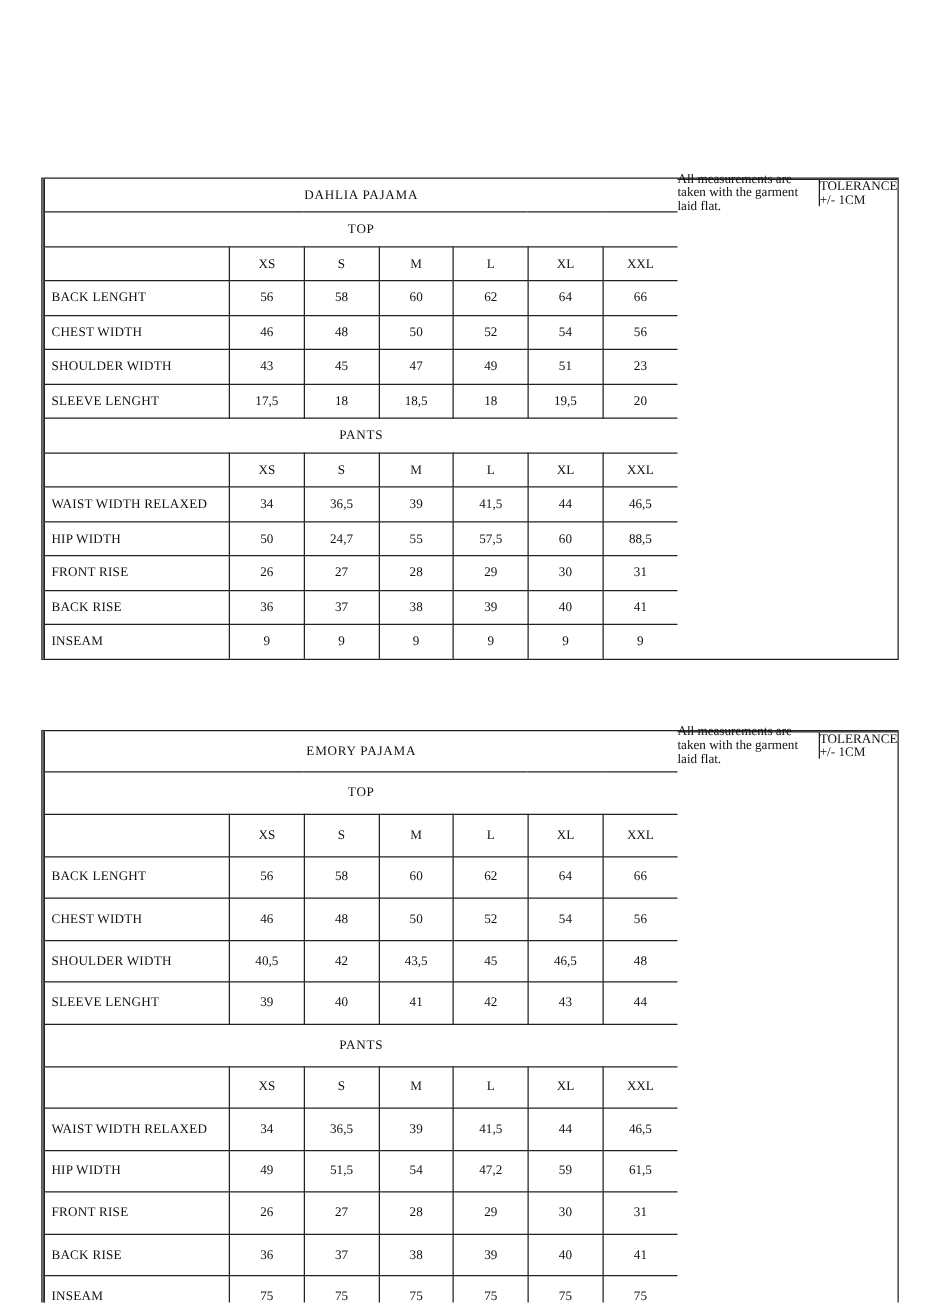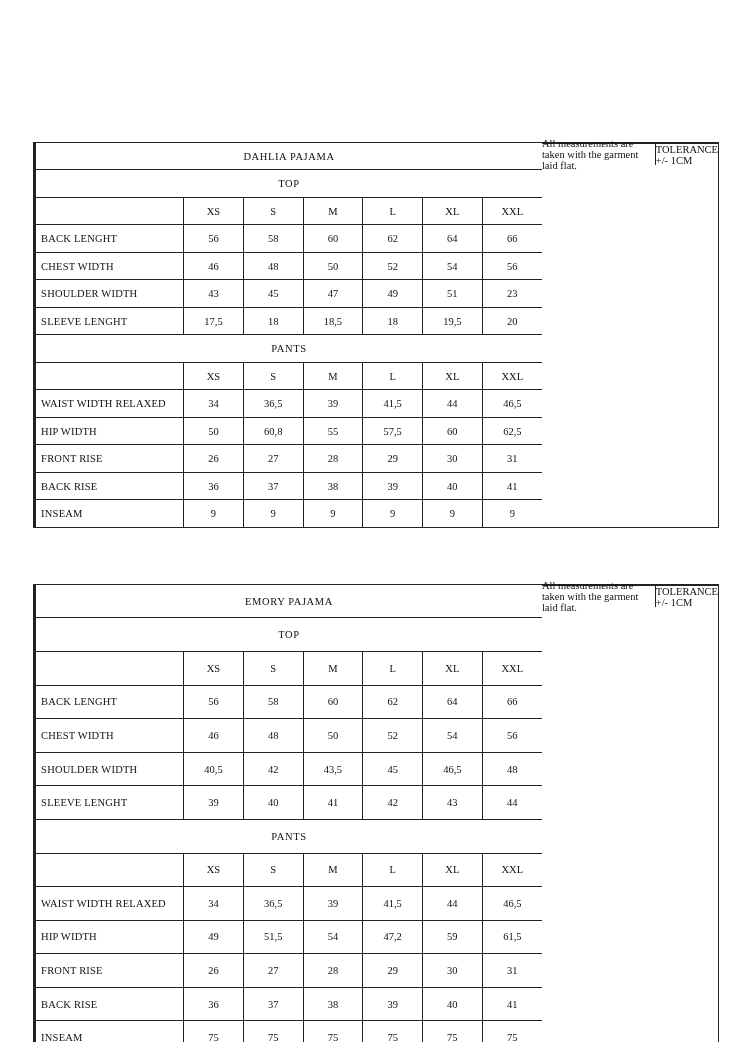--- a/index.html
+++ b/index.html
@@ -226,25 +226,25 @@
               <td>34</td>
               <td>36,5</td>
               <td>39</td>
               <td>41,5</td>
               <td>44</td>
               <td class="no-right">46,5</td>
             </tr>
             <tr>
               <td class="label">HIP WIDTH</td>
               <td>50</td>
-              <td>60,8</td>
+              <td>24,7</td>
               <td>55</td>
               <td>57,5</td>
               <td>60</td>
-              <td class="no-right">62,5</td>
+              <td class="no-right">88,5</td>
             </tr>
             <tr>
               <td class="label">FRONT RISE</td>
               <td>26</td>
               <td>27</td>
               <td>28</td>
               <td>29</td>
               <td>30</td>
               <td class="no-right">31</td>
             </tr>

